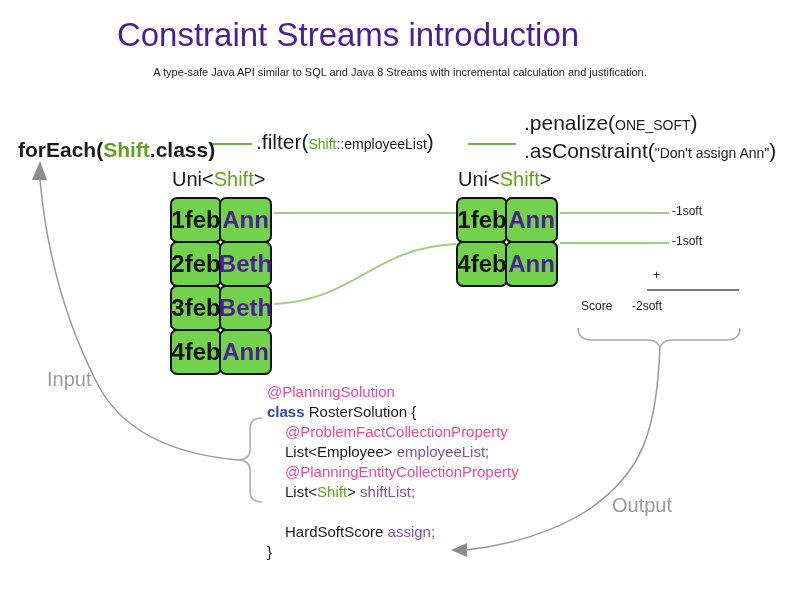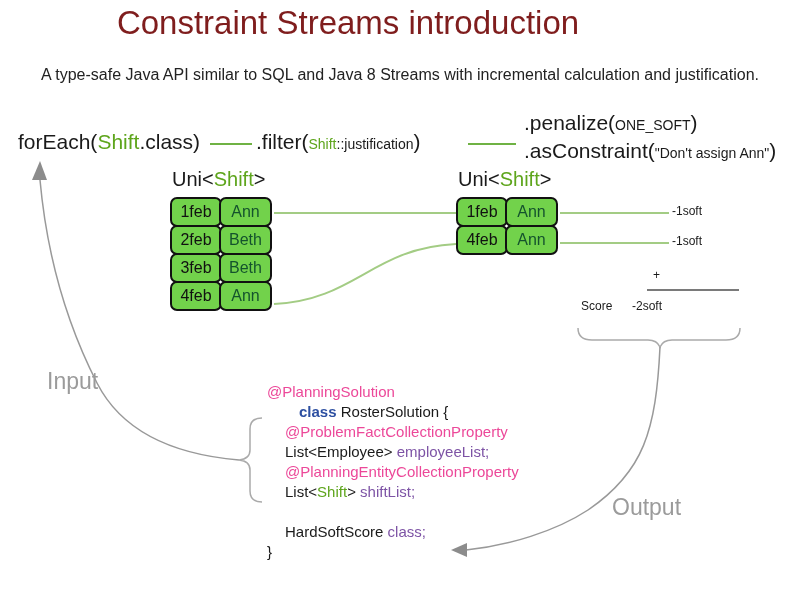--- a/index.html
+++ b/index.html
@@ -1,41 +1,41 @@
 <!DOCTYPE html>
 <html><head>
 <meta charset="utf-8">
 <style>
   html,body{margin:0;padding:0;background:#fff;}
   .stage{position:relative;width:800px;height:600px;background:#ffffff;overflow:hidden;
          font-family:"Liberation Sans","DejaVu Sans",sans-serif;color:#1a1a1a;}
   .overlay{position:absolute;left:0;top:0;width:800px;height:600px;pointer-events:none;}
   .abs{position:absolute;white-space:nowrap;}
-  .title{left:0;top:4px;width:696px;text-align:center;font-size:33px;color:#7f1d1d;}
-  .subtitle{left:0;top:66px;width:800px;text-align:center;font-size:16px;color:#222;}
+  .title{left:0;top:16px;width:696px;text-align:center;font-size:33px;color:#4c1d95;}
+  .subtitle{left:0;top:66px;width:800px;text-align:center;font-size:11px;color:#222;}
   .big{font-size:21px;}
   .small{font-size:14px;}
   .green{color:#5ea51c;}
   .gold{color:#ec4899;}
   .purple{color:#7d53a5;}
-  .kw{color:#2d4fa1;font-weight:bold;margin-left:32px;}
+  .kw{color:#2d4fa1;font-weight:bold;}
   .unilabel{font-size:20px;text-align:right;}
   .shift-table{position:absolute;}
   .shift-row{display:flex;margin-top:-2px;}
   .shift-row:first-child{margin-top:0;}
-  .cell{box-sizing:border-box;height:30px;border:2px solid #111;border-radius:7px;
+  .cell{box-sizing:border-box;height:46px;border:2px solid #111;border-radius:7px;
         background:#72d24b;display:flex;align-items:center;justify-content:center;
-        font-size:16px;}
+        font-size:24px;font-weight:bold;}
   .cell.date{width:52px;color:#111;}
-  .cell.emp{width:53px;margin-left:-3px;color:#14532d;}
+  .cell.emp{width:53px;margin-left:-3px;color:#4c1d95;}
   .scoretext{font-size:12px;}
   .code{position:absolute;left:267px;top:382px;font-size:15px;line-height:20px;color:#1a1a1a;}
   .code .ind{padding-left:18px;}
   .code .blank{height:20px;}
-  .flowlabel{font-size:23px;color:#9b9b9b;text-align:center;}
+  .flowlabel{font-size:20px;color:#9b9b9b;text-align:center;}
 </style>
 </head>
 <body>
 
 <div class="stage">
 
   <svg class="overlay" viewBox="0 0 800 600">
     <line x1="210" y1="144" x2="252" y2="144" stroke="#6fb244" stroke-width="2"></line>
     <line x1="468" y1="144" x2="516" y2="144" stroke="#6fb244" stroke-width="2"></line>
     <line x1="274" y1="213" x2="456" y2="213" stroke="#a3cc84" stroke-width="2"></line>
@@ -47,23 +47,23 @@
     <path d="M 660,347 C 656,430 644,472 588,510 C 556,531 508,546 466,550" fill="none" stroke="#999999" stroke-width="1.5"></path>
     <polygon points="451,550 467,543 467,557" fill="#8c8c8c"></polygon>
     <path d="M 262,418 Q 250,418 250,429 L 250,450 Q 250,459 239,460 Q 250,461 250,470 L 250,491 Q 250,502 262,502" fill="none" stroke="#aaaaaa" stroke-width="1.5"></path>
     <path d="M 239,460 C 168,454 120,428 97,383 C 72,334 48,268 40,180" fill="none" stroke="#999999" stroke-width="1.5"></path>
     <polygon points="40,161 32,180 47,180" fill="#8c8c8c"></polygon>
   </svg>
 
   <div class="abs title">Constraint Streams introduction</div>
   <div class="abs subtitle">A type-safe Java API similar to SQL and Java 8 Streams with incremental calculation and justification.</div>
 
-  <div class="abs big" style="left:18px;top:130px;"><span>forEach(</span><span class="green">Shift</span><span>.class)</span></div>
+  <div class="abs big" style="left:18px;top:138px;font-weight:bold;"><span>forEach(</span><span class="green">Shift</span><span>.class)</span></div>
 
-  <div class="abs big" style="left:256px;top:130px;"><span>.filter(</span><span class="small green">Shift</span><span class="small">::justification</span><span>)</span></div>
+  <div class="abs big" style="left:256px;top:130px;"><span>.filter(</span><span class="small green">Shift</span><span class="small">::employeeList</span><span>)</span></div>
 
   <div class="abs big" style="left:524px;top:111px;"><span>.penalize(</span><span class="small">ONE_SOFT</span><span>)</span></div>
 
   <div class="abs big" style="left:524px;top:139px;"><span>.asConstraint(</span><span class="small">"Don't assign Ann"</span><span>)</span></div>
 
   <div class="abs unilabel" style="left:172px;top:168px;"><span>Uni&lt;</span><span class="green">Shift</span><span>&gt;</span></div>
 
   <div class="abs unilabel" style="left:458px;top:168px;"><span>Uni&lt;</span><span class="green">Shift</span><span>&gt;</span></div>
 
   <div class="shift-table" style="left:170px;top:197px;">
@@ -106,17 +106,17 @@
   <div class="abs flowlabel" style="left:612px;top:494px;">Output</div>
 
   <div class="code">
     <div class="gold">@PlanningSolution</div>
     <div><span class="kw">class</span><span> RosterSolution {</span></div>
     <div class="ind gold">@ProblemFactCollectionProperty</div>
     <div class="ind"><span>List&lt;Employee&gt; </span><span class="purple">employeeList;</span></div>
     <div class="ind gold">@PlanningEntityCollectionProperty</div>
     <div class="ind"><span>List&lt;</span><span class="green">Shift</span><span>&gt; </span><span class="purple">shiftList;</span></div>
     <div class="blank"></div>
-    <div class="ind"><span>HardSoftScore </span><span class="purple">class;</span></div>
+    <div class="ind"><span>HardSoftScore </span><span class="purple">assign;</span></div>
     <div>}</div>
   </div>
 
 </div>
 
 </body></html>

